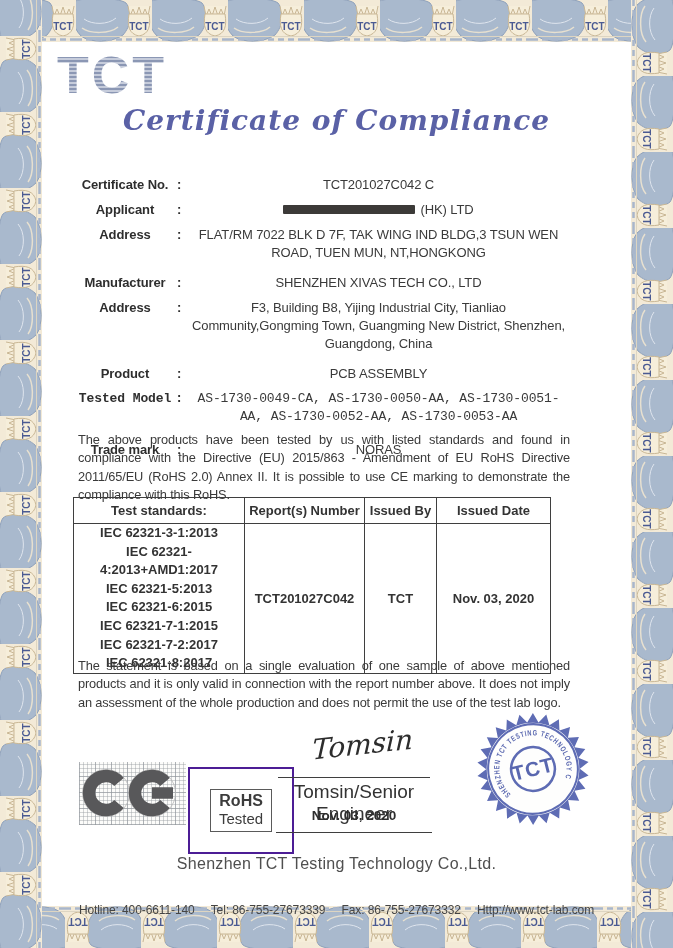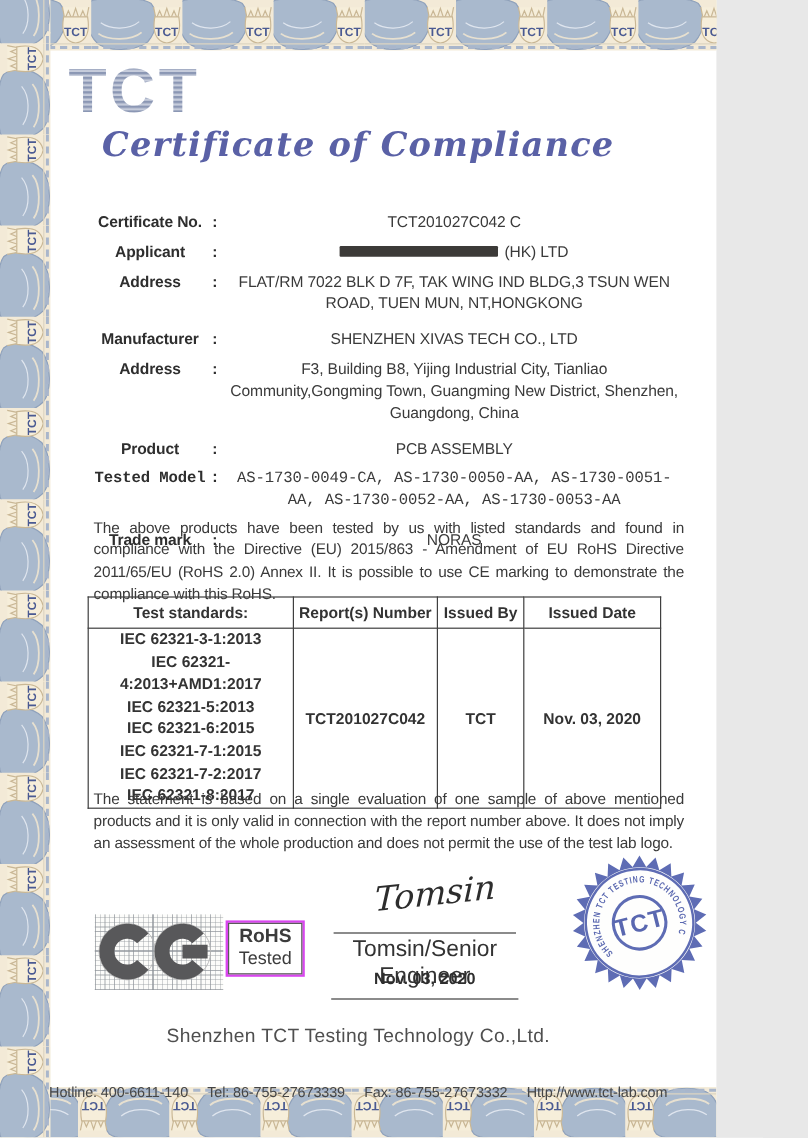--- a/index.html
+++ b/index.html
@@ -1,16 +1,16 @@
 <!DOCTYPE html>
 <html><head>
 <meta charset="utf-8">
 <style>
   html,body{margin:0;padding:0;background:#e8e8e8;}
-  .page{position:relative;width:597px;height:948px;background:#ffffff;overflow:hidden;
+  .page{position:relative;width:673px;height:948px;background:#ffffff;overflow:hidden;
         font-family:"Liberation Sans",sans-serif;color:#3a3a3a;}
   
   .border-strip{position:absolute;left:0;top:0;display:flex;overflow:hidden;background:#f3ead7;}
   .border-strip svg{flex:0 0 auto;display:block;}
   .bs-top{width:673px;height:42px;}
   .bs-bottom{width:673px;height:42px;transform-origin:0 0;transform:translate(673px,948px) rotate(180deg);}
   .bs-left{width:948px;height:42px;transform-origin:0 0;transform:rotate(-90deg) translateX(-948px);}
   .bs-right{width:948px;height:42px;transform-origin:0 0;transform:translateX(673px) rotate(90deg);}
 
   .logo-svg{position:absolute;left:57px;top:48px;}
@@ -40,21 +40,21 @@
   .col-std{width:171px;} .col-rep{width:120px;} .col-by{width:72px;} .col-date{width:114px;}
   .std-line{line-height:18.6px;}
   td.std-cell{padding:1px 0 2px 0;}
 
   .ce-grid{position:absolute;left:79px;top:762px;width:107px;height:63px;background-color:#fcfcfa;
       background-image:
         repeating-linear-gradient(0deg, rgba(145,150,155,.40) 0 1px, transparent 1px 4px),
         repeating-linear-gradient(90deg, rgba(145,150,155,.40) 0 1px, transparent 1px 4px),
         repeating-linear-gradient(0deg, rgba(120,126,136,.45) 0 1px, transparent 1px 16px),
         repeating-linear-gradient(90deg, rgba(120,126,136,.45) 0 1px, transparent 1px 16px);}
-  .rohs-outer{position:absolute;left:188px;top:767px;border:2px solid #d946ef;padding:0;background:#fff;}
+  .rohs-outer{position:absolute;left:188px;top:767px;border:2px solid #4c1d95;padding:20px;background:#fff;}
   .rohs-inner{border:1px solid #5a5a5a;padding:1px 8px 3px 8px;text-align:center;}
   .rohs-l1{font-size:16px;font-weight:bold;color:#3c3c3c;line-height:19px;}
   .rohs-l2{font-size:15px;color:#3c3c3c;line-height:18px;}
 
   .sig-block{position:absolute;left:278px;top:734px;width:152px;}
   .sig-name{position:absolute;left:34px;top:-6px;font-family:"DejaVu Serif","Liberation Serif",serif;
       font-style:italic;font-size:28px;color:#2d2d2d;transform:rotate(-6deg) skewX(-8deg);
       letter-spacing:0px;white-space:nowrap;}
   .sig-line1{position:absolute;left:0;top:43px;width:152px;border-top:1.5px solid #3f3f3f;}
   .sig-title{position:absolute;left:-6px;top:47px;width:164px;text-align:center;font-size:19px;color:#333;}

